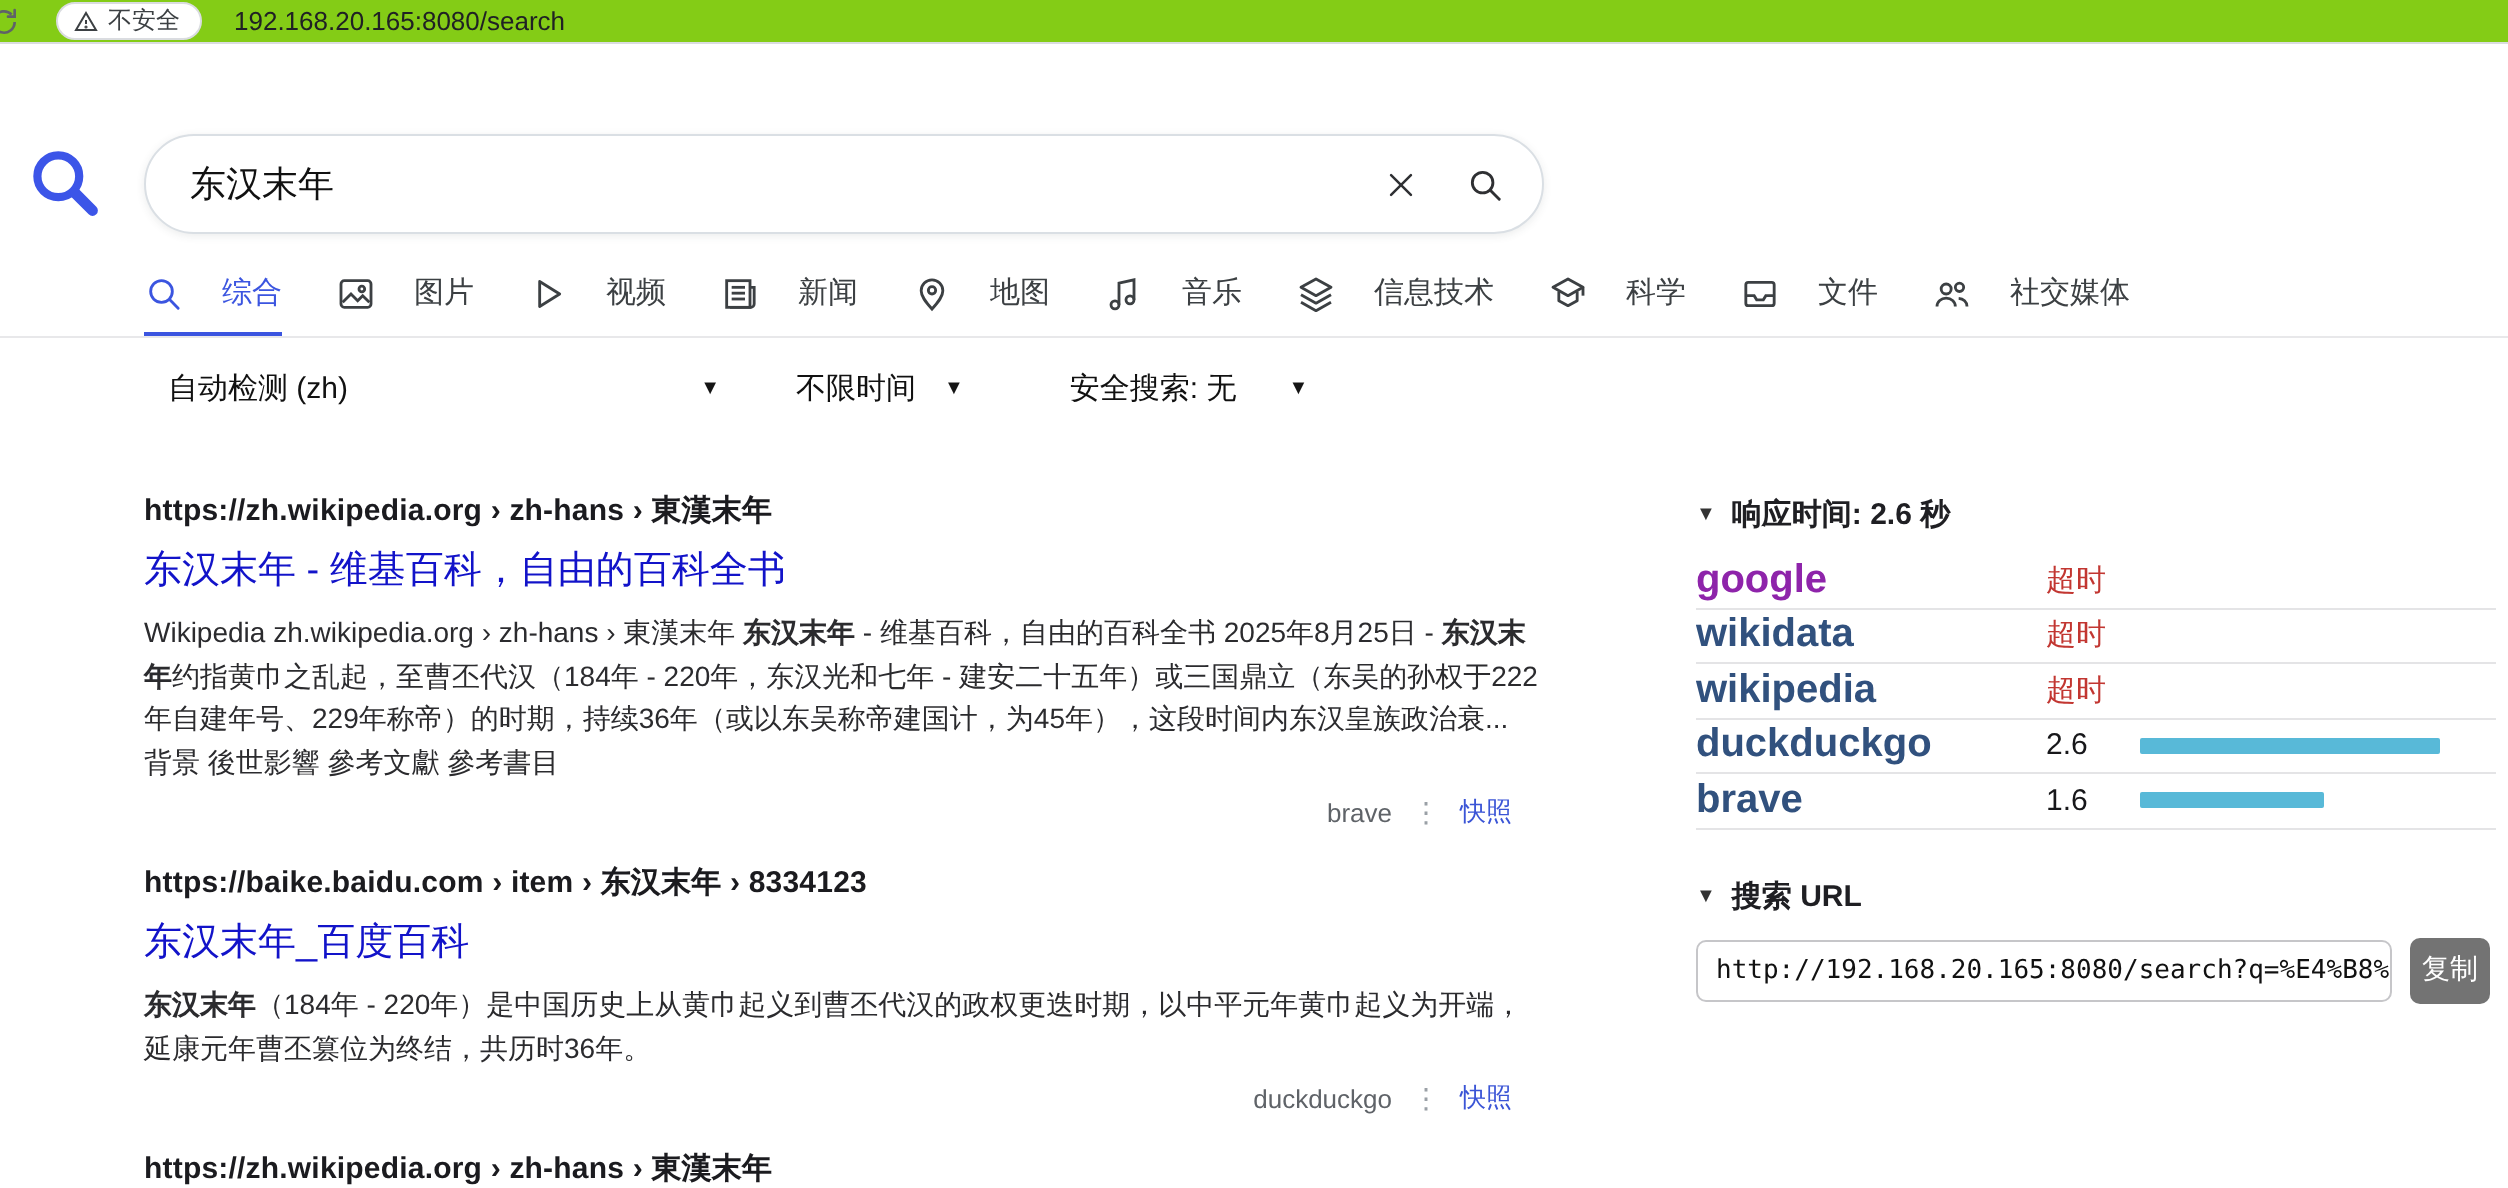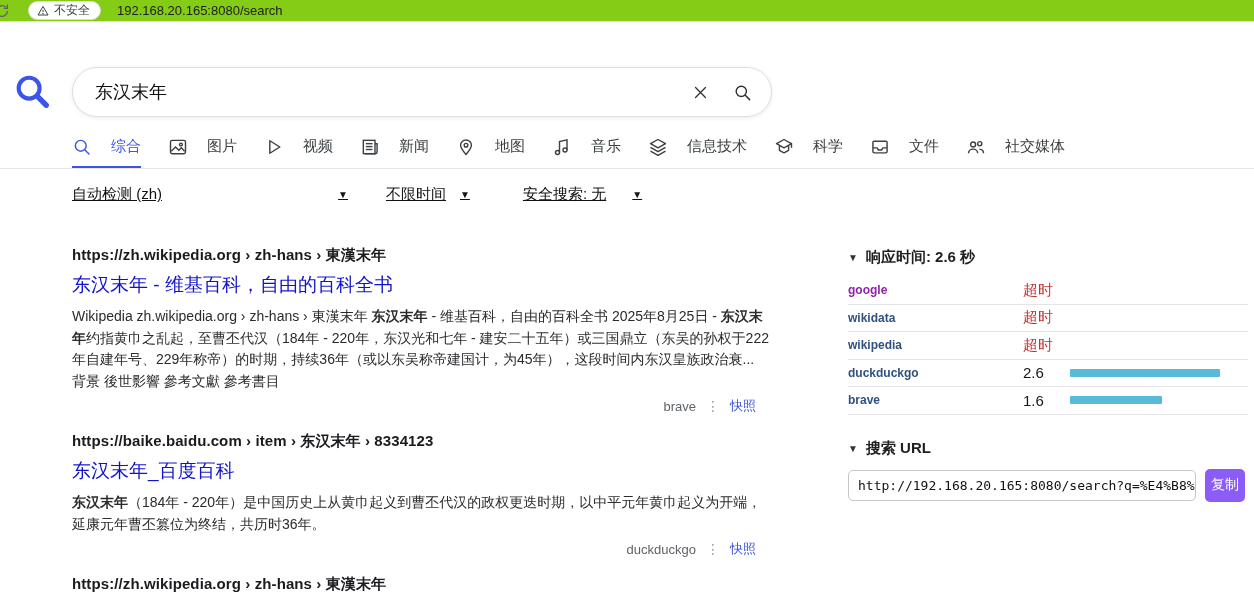--- a/index.html
+++ b/index.html
@@ -30,22 +30,22 @@
 
   
   .tabs { position:absolute; left:72px; top:133px; display:flex; gap:27px; height:36px; }
   .tab { display:flex; align-items:center; gap:19px; font-size:15px; color:#3c4043;
     padding-bottom:9px; cursor:pointer; white-space:nowrap; }
   .tab svg { width:20px; height:20px; }
   .tab.active { color:#3b55e0; border-bottom:3px solid #3b55e0; padding-bottom:6px; }
   .tabs-sep { position:absolute; left:0; top:168px; width:1254px; height:1px; background:#e8e8ea; }
 
   
-  .filters { position:absolute; left:72px; top:185px; display:flex; align-items:flex-end;
-    font-size:15px; color:#111;text-decoration:underline; }
+  .filters { position:absolute; left:84px; top:185px; display:flex; align-items:flex-end;
+    font-size:15px; color:#111; }
   .sel { display:flex; align-items:center; cursor:pointer; }
   .sel .arr { font-size:10px; color:#151515; margin-left:14px; }
   .sel.lang { width:276px; justify-content:space-between; }
   .sel.time { margin-left:38px; }
   .sel.safe { margin-left:53px; }
   .sel.safe .arr { margin-left:26px; }
 
   
   .results { position:absolute; left:72px; top:246px; width:700px; }
   .result { margin-bottom:17px; }
@@ -58,33 +58,33 @@
   .r-engine { color:#5f6368; }
   .r-dots { color:#9aa0a6; font-size:14px; letter-spacing:0; cursor:pointer; }
   .r-cached { color:#3b55d6; cursor:pointer; }
 
   
   .sidebar { position:absolute; left:848px; top:248px; width:400px; }
   .sb-header { display:flex; align-items:center; gap:8px; font-size:15px; font-weight:700; color:#1f1f23; }
   .sb-header .tri { font-size:10px; color:#333; cursor:pointer; }
   .eng-table { margin-top:10px; }
   .eng-row { display:flex; align-items:center; height:27.5px; border-bottom:1px solid #e4e4e6; cursor:default; }
-  .eng-name { width:175px; font-size:12px; font-weight:700; color:#31517e; cursor:pointer; }
+  .eng-name { width:175px; font-size:20px; font-weight:700; color:#31517e; cursor:pointer; }
   .eng-status { font-size:15px; }
   .eng-status.error { color:#c23631; }
   .eng-status.time { color:#17171a; width:34px; }
   .eng-bar { height:8px; background:#58b9d8; border-radius:1px; margin-left:13px; }
 
   .sb-url-header { margin-top:24px; }
   .url-row { margin-top:11px; display:flex; align-items:center; }
   .url-input { width:348px; height:31px; border:1px solid #c6c6c9; border-radius:5px;
     padding:0 9px; font-family:"DejaVu Sans Mono","Liberation Mono",monospace;
     font-size:13px; color:#111; white-space:nowrap; overflow:hidden; display:flex; align-items:center;
     background:#fff; }
-  .copy-btn { margin-left:9px; width:40px; height:33px; background:#8b5cf6; color:#fff;
+  .copy-btn { margin-left:9px; width:40px; height:33px; background:#737373; color:#fff;
     border:none; border-radius:5px; font-size:14px; cursor:pointer; font-family:inherit; }
 </style>
 </head>
 <body>
 
 <div class="browser-bar">
   <svg class="refresh-ic" viewBox="0 0 24 24" fill="none" stroke="currentColor" stroke-width="2">
     <path d="M20 12a8 8 0 1 1-2.3-5.6"></path>
       <path d="M20 3v5h-5" stroke-linecap="round"></path>
   </svg>

